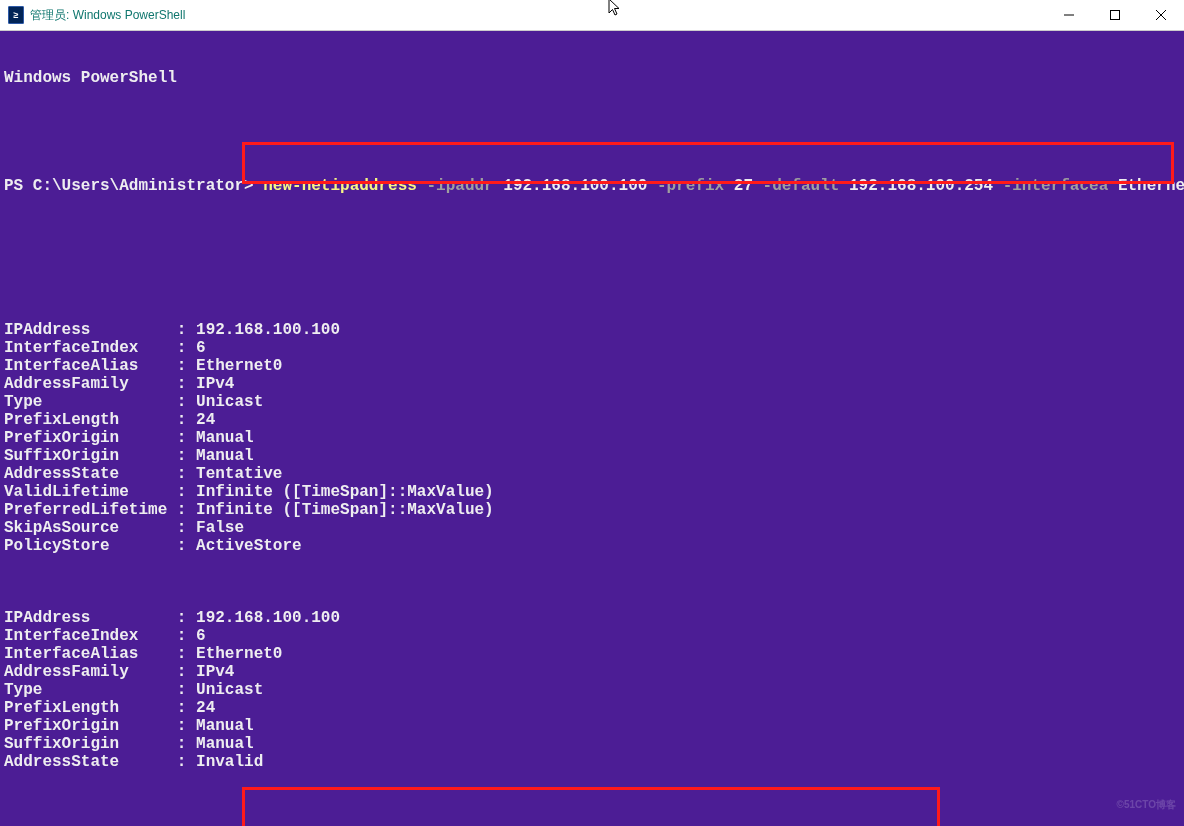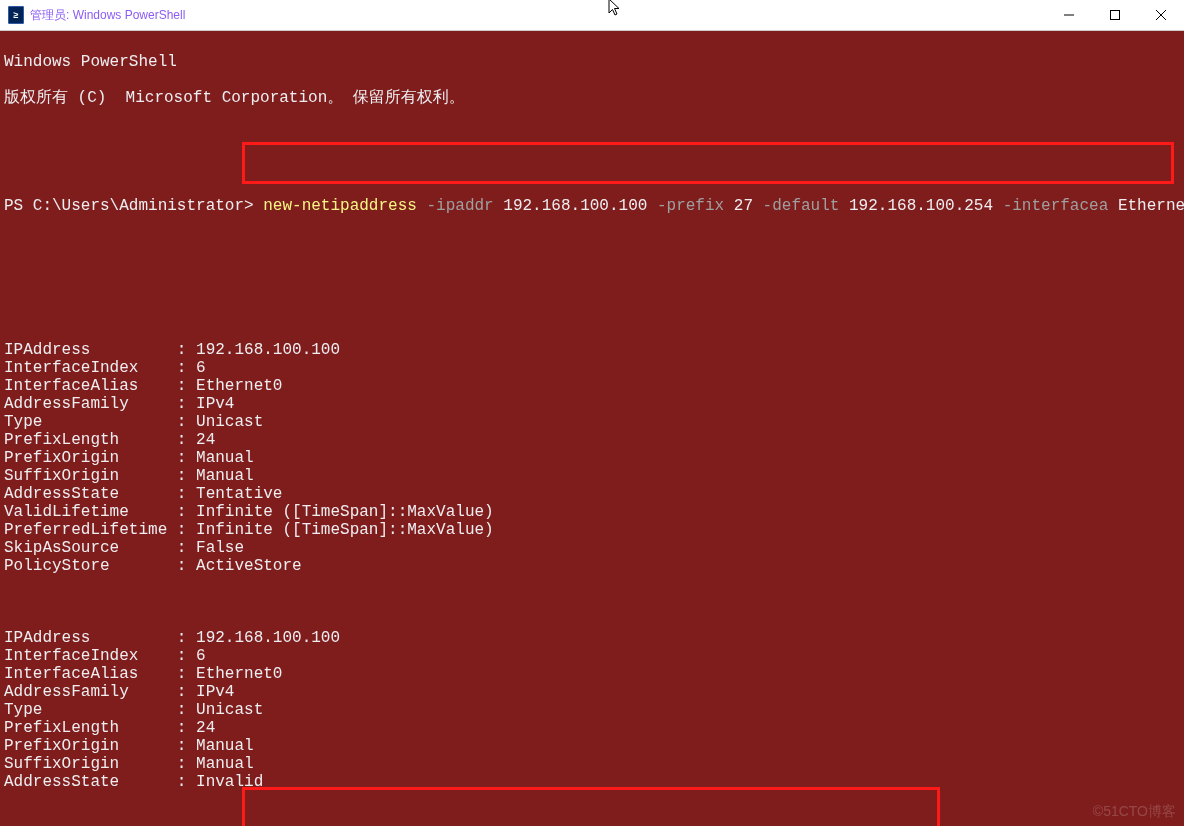--- a/index.html
+++ b/index.html
@@ -1,27 +1,27 @@
 <!DOCTYPE html>
 <html><head>
 <meta charset="utf-8">
 <style>
   html,body{margin:0;padding:0;height:100%;font-family:"Segoe UI","Microsoft YaHei",sans-serif;background:#f0f0f0;}
   .window{width:1184px;height:826px;background:#fff;display:flex;flex-direction:column;box-sizing:border-box;}
   .titlebar{height:30px;background:#fff;display:flex;align-items:center;border-bottom:1px solid #ccc;}
   .titlebar .icon{width:16px;height:16px;margin:0 6px 0 8px;display:flex;align-items:center;justify-content:center;}
-  .titlebar .title{font-size:12px;color:#8b5cf6;flex:0 0 auto;}
+  .titlebar .title{font-size:12px;color:#0f766e;flex:0 0 auto;}
   .titlebar .spacer{flex:1 1 auto;}
   .titlebar .wbtn{width:46px;height:30px;display:flex;align-items:center;justify-content:center;font-size:12px;color:#000;}
-  .term{flex:1 1 auto;background:#7f1d1d;color:#eeedf0;font-family:"NSimSun","SimSun","Consolas","Courier New",monospace;font-size:16px;line-height:18px;padding:4px 4px;overflow:hidden;white-space:pre;position:relative;}
+  .term{flex:1 1 auto;background:#4c1d95;color:#eeedf0;font-family:"NSimSun","SimSun","Consolas","Courier New",monospace;font-size:16px;line-height:18px;padding:20px 4px;overflow:hidden;white-space:pre;position:relative;font-weight:bold;}
   .term .line{white-space:pre;}
   .cmd{color:#f6f684;}
   .param{color:#9f9f9f;}
   .hl{border:3px solid #ff1a1a;box-sizing:border-box;position:absolute;}
-  .watermark{position:absolute;right:8px;bottom:6px;color:rgba(255,255,255,0.18);font-size:14px;font-family:"Segoe UI",sans-serif;}
+  .watermark{position:absolute;right:8px;bottom:12px;color:rgba(255,255,255,0.18);font-size:10px;font-family:"Segoe UI",sans-serif;}
   .ps-icon{background:#012456;border:1px solid #2e5aa8;color:#fff;font-size:9px;font-weight:bold;width:16px;height:16px;display:flex;align-items:center;justify-content:center;border-radius:1px;}
   .mouse-cursor{position:absolute;top:-2px;left:608px;font-size:18px;color:#000;pointer-events:none;}
 </style>
 </head>
 <body>
 
 <div class="window">
   <div class="titlebar">
     <div class="icon">
         <div class="ps-icon">≥</div>
@@ -46,21 +46,20 @@
     </div>
     <div class="mouse-cursor">
       <svg width="16" height="20" viewBox="0 0 16 20">
           <path d="M1 1 L1 15 L4.5 11.5 L7 17 L9 16 L6.5 10.5 L11 10.5 Z" fill="#fff" stroke="#000" stroke-width="1"></path>
         </svg>
     </div>
   </div>
 
   <div class="term">
 <div class="line">Windows PowerShell</div>
-<div class="line">版权所有 (C)  Microsoft Corporation。 保留所有权利。</div>
 <div class="line"> </div>
 <div class="line"> </div>
 <div class="line"><span>PS C:\Users\Administrator&gt;</span> <span class="cmd">new-netipaddress</span> <span class="param">-ipaddr</span> <span>192.168.100.100</span> <span class="param">-prefix</span> <span>27</span> <span class="param">-default</span> <span>192.168.100.254</span> <span class="param">-interfacea</span> <span>Ethernet0</span></div>
 <div class="line"> </div>
 <div class="line"> </div>
 <div class="line"> </div>
 <div id="b1"><div class="line">IPAddress         : 192.168.100.100</div><div class="line">InterfaceIndex    : 6</div><div class="line">InterfaceAlias    : Ethernet0</div><div class="line">AddressFamily     : IPv4</div><div class="line">Type              : Unicast</div><div class="line">PrefixLength      : 24</div><div class="line">PrefixOrigin      : Manual</div><div class="line">SuffixOrigin      : Manual</div><div class="line">AddressState      : Tentative</div><div class="line">ValidLifetime     : Infinite ([TimeSpan]::MaxValue)</div><div class="line">PreferredLifetime : Infinite ([TimeSpan]::MaxValue)</div><div class="line">SkipAsSource      : False</div><div class="line">PolicyStore       : ActiveStore</div></div>
 <div class="line"> </div>
 <div id="b2"><div class="line">IPAddress         : 192.168.100.100</div><div class="line">InterfaceIndex    : 6</div><div class="line">InterfaceAlias    : Ethernet0</div><div class="line">AddressFamily     : IPv4</div><div class="line">Type              : Unicast</div><div class="line">PrefixLength      : 24</div><div class="line">PrefixOrigin      : Manual</div><div class="line">SuffixOrigin      : Manual</div><div class="line">AddressState      : Invalid</div></div>
 

